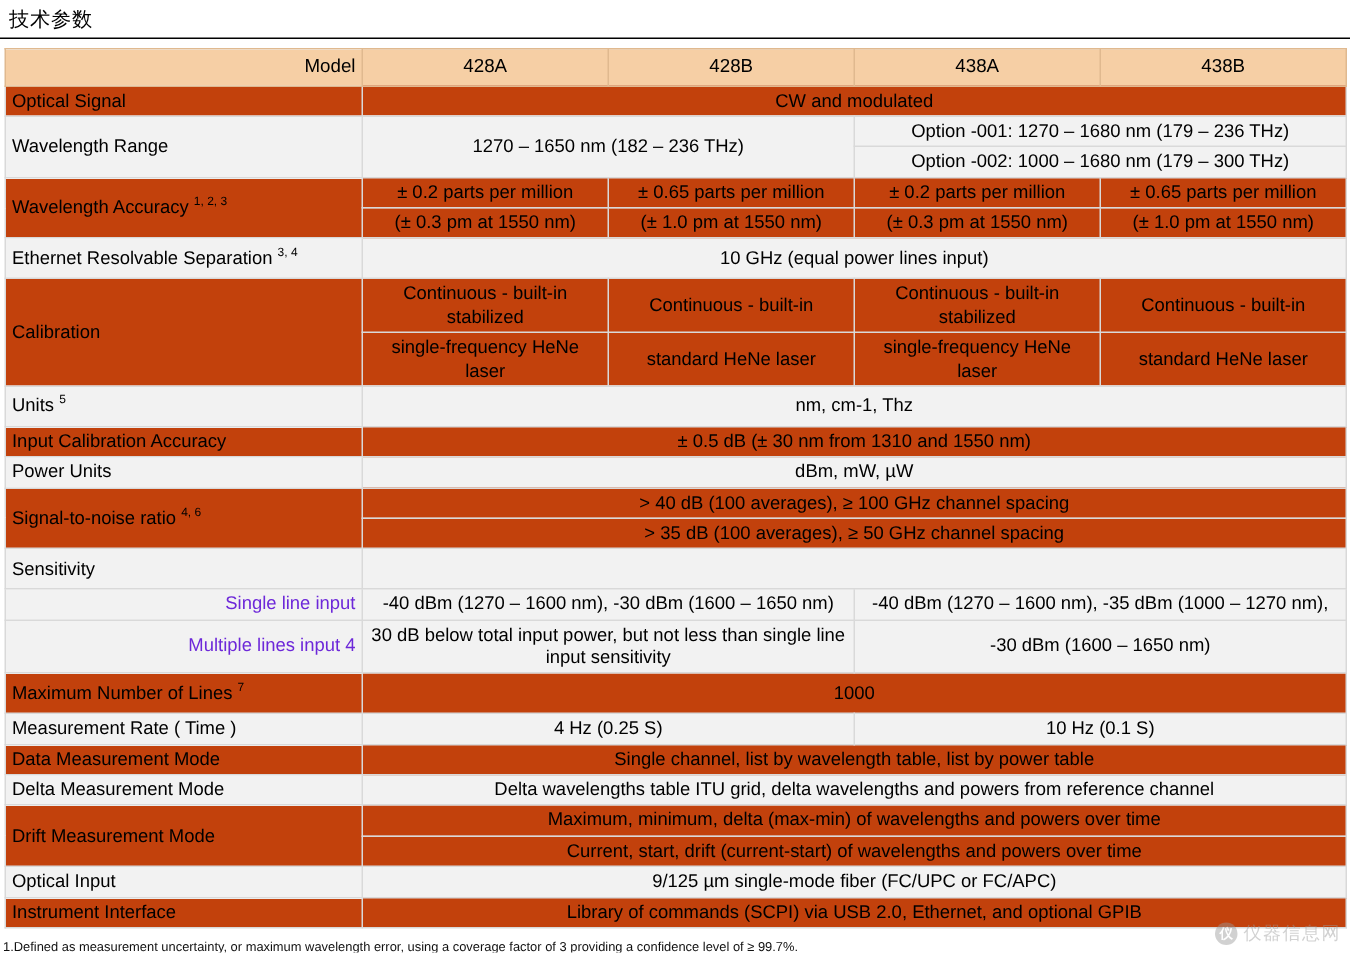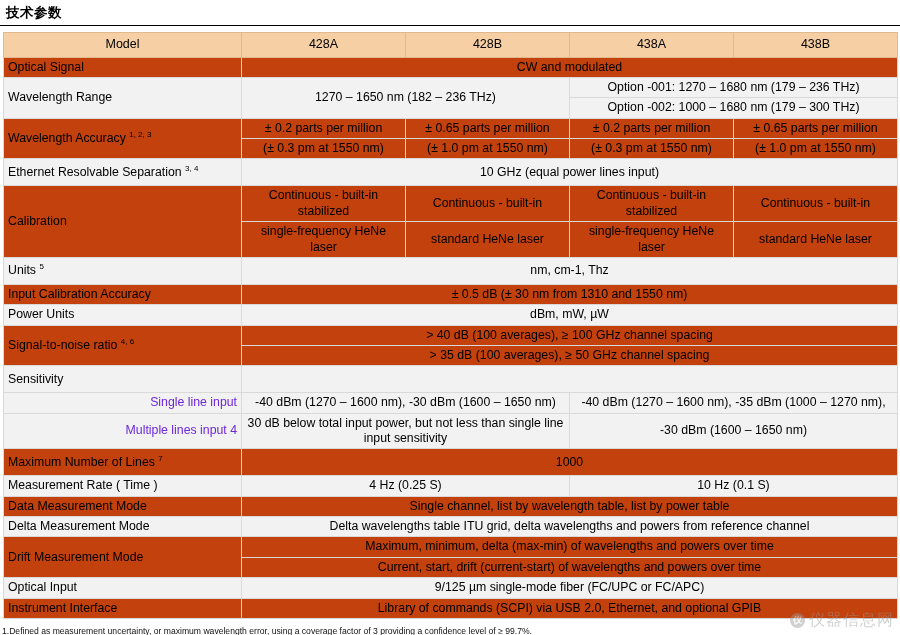--- a/index.html
+++ b/index.html
@@ -10,21 +10,21 @@
   body {
     width: 900px;
     height: 635px;
     font-family: "Liberation Sans", sans-serif;
     color: #000;
     overflow: hidden;
     position: relative;
   }
   .page-title {
     font-size: 13.5px;
-    font-weight: bold;
+    font-weight: normal;
     padding: 4px 0 3px 6px;
     letter-spacing: 0.5px;
   }
   .title-rule {
     border-bottom: 1px solid #000;
     margin: 0 0 6px 0;
     width: 900px;
   }
   table.spec {
     border-collapse: collapse;
@@ -43,21 +43,21 @@
   .col-model { width: 164px; }
 
   tr.header-row td {
     background: #f6cfa5;
     text-align: center;
     font-size: 12.5px;
     padding: 4px 4px;
     border-color: #e0b98f;
   }
   tr.header-row td.lbl {
-    text-align: center;
+    text-align: right;
   }
   td.lbl {
     text-align: left;
     padding-left: 5px;
     white-space: nowrap;
     overflow: hidden;
   }
   td.ctr {
     text-align: center;
   }
@@ -107,21 +107,21 @@
     border-radius: 50%;
     background: #9a9a9a;
     color: #fff;
     font-size: 9px;
     display: flex;
     align-items: center;
     justify-content: center;
     font-weight: bold;
   }
   .wm-text {
-    font-size: 16px;
+    font-size: 12px;
     color: #9a9a9a;
     letter-spacing: 1px;
   }
 </style>
 </head>
 <body>
 
 <div class="page-title">技术参数</div>
 <div class="title-rule"></div>
 

